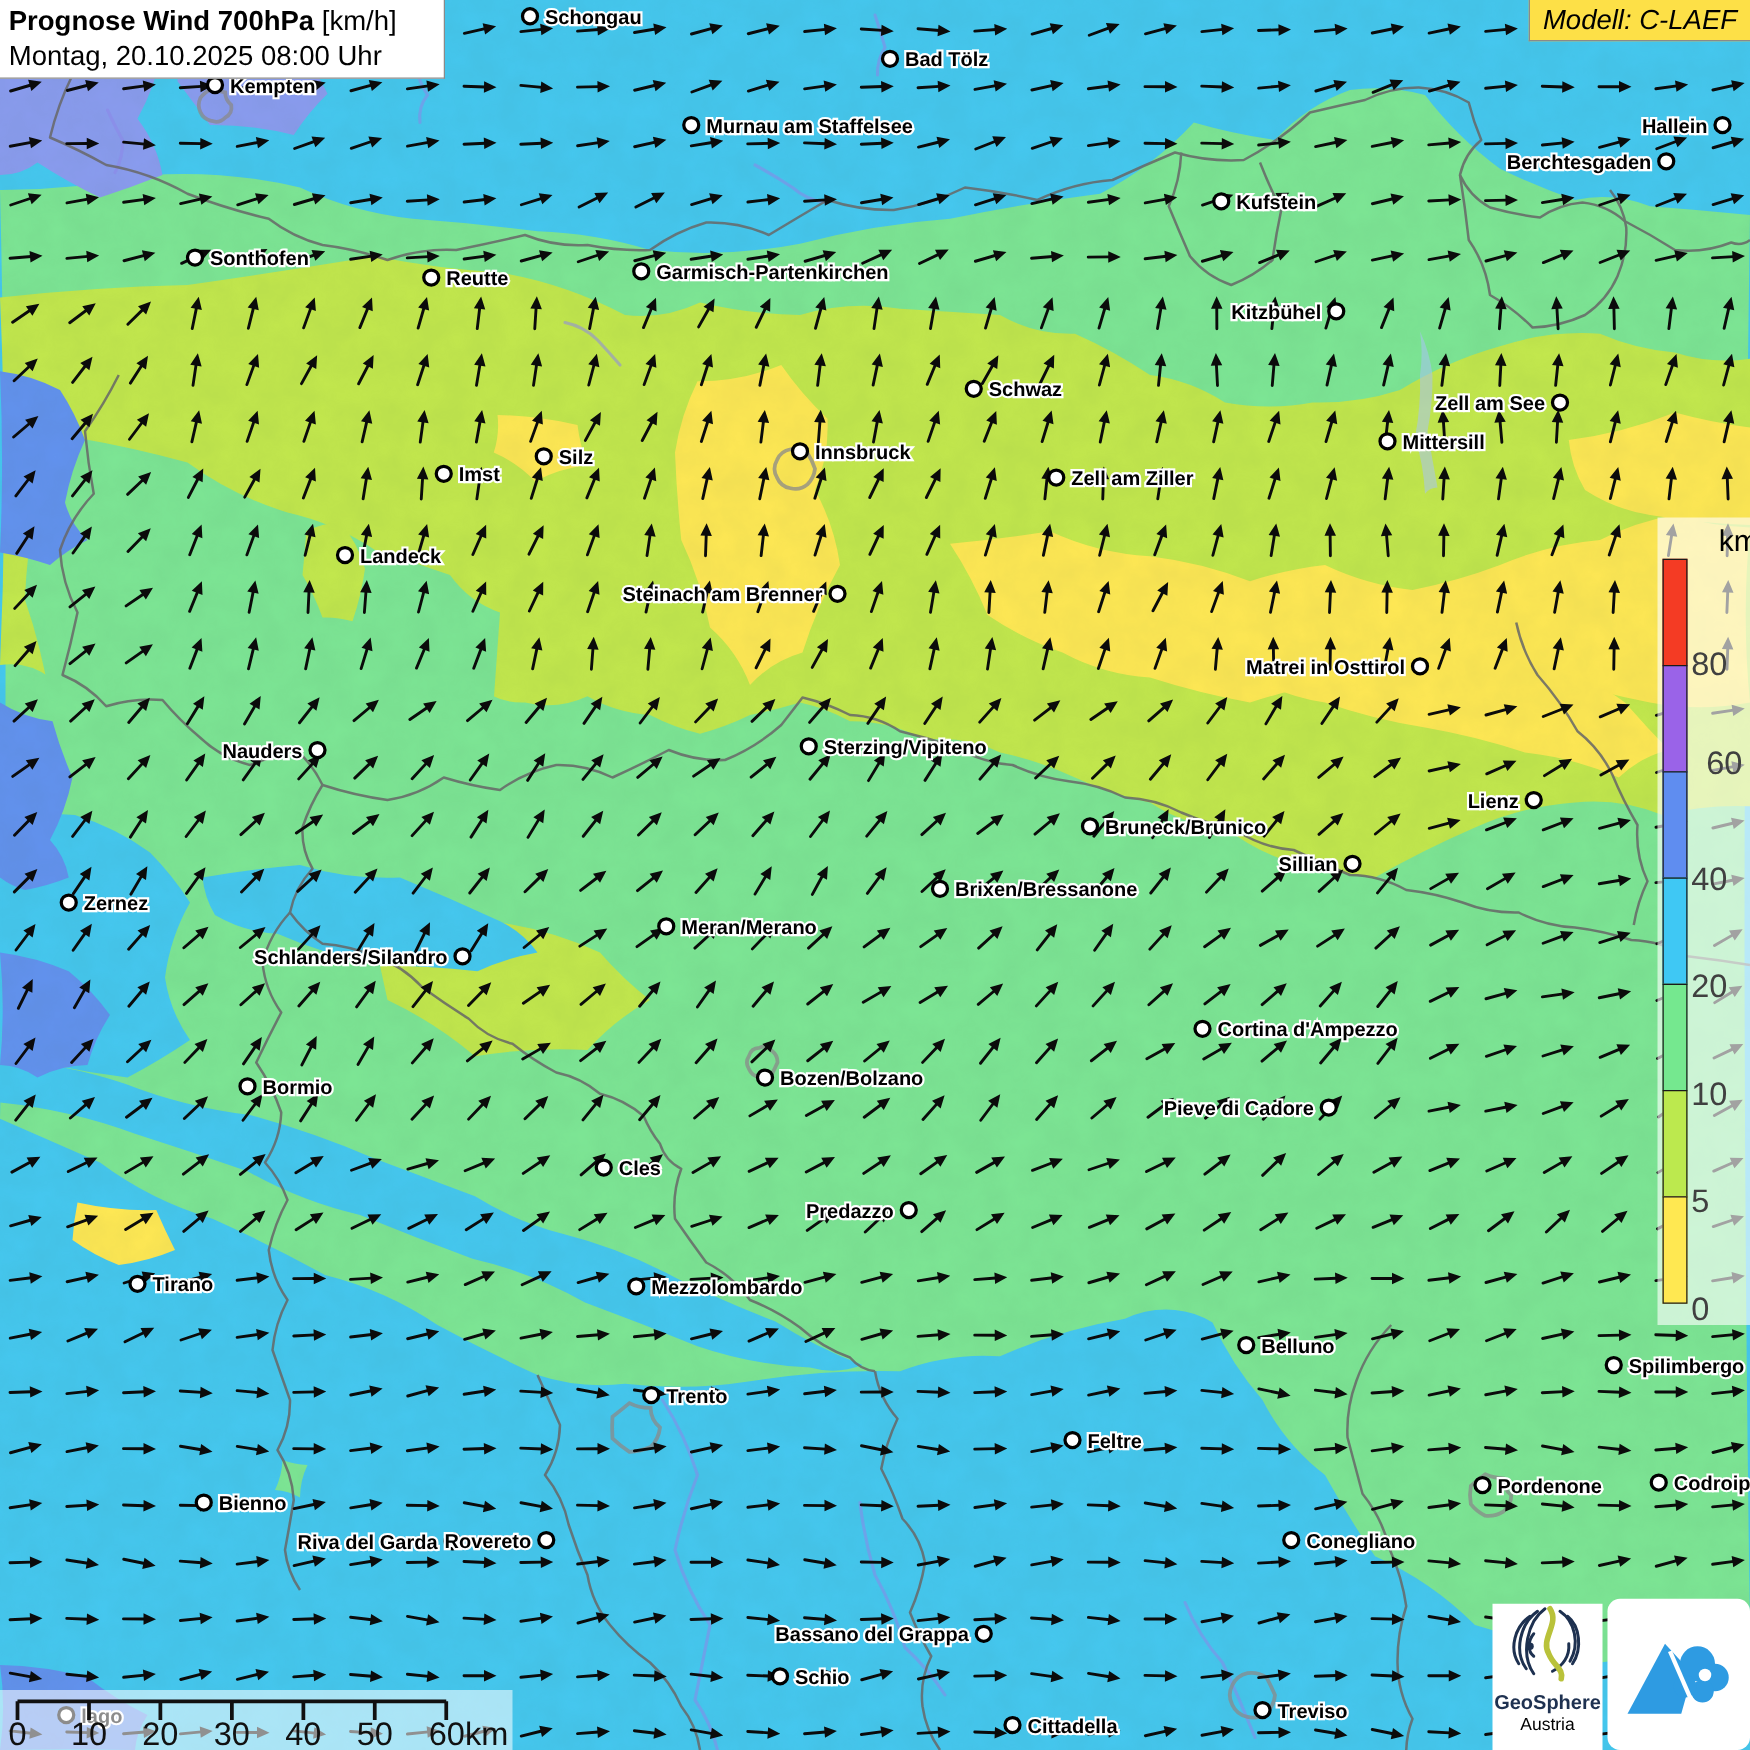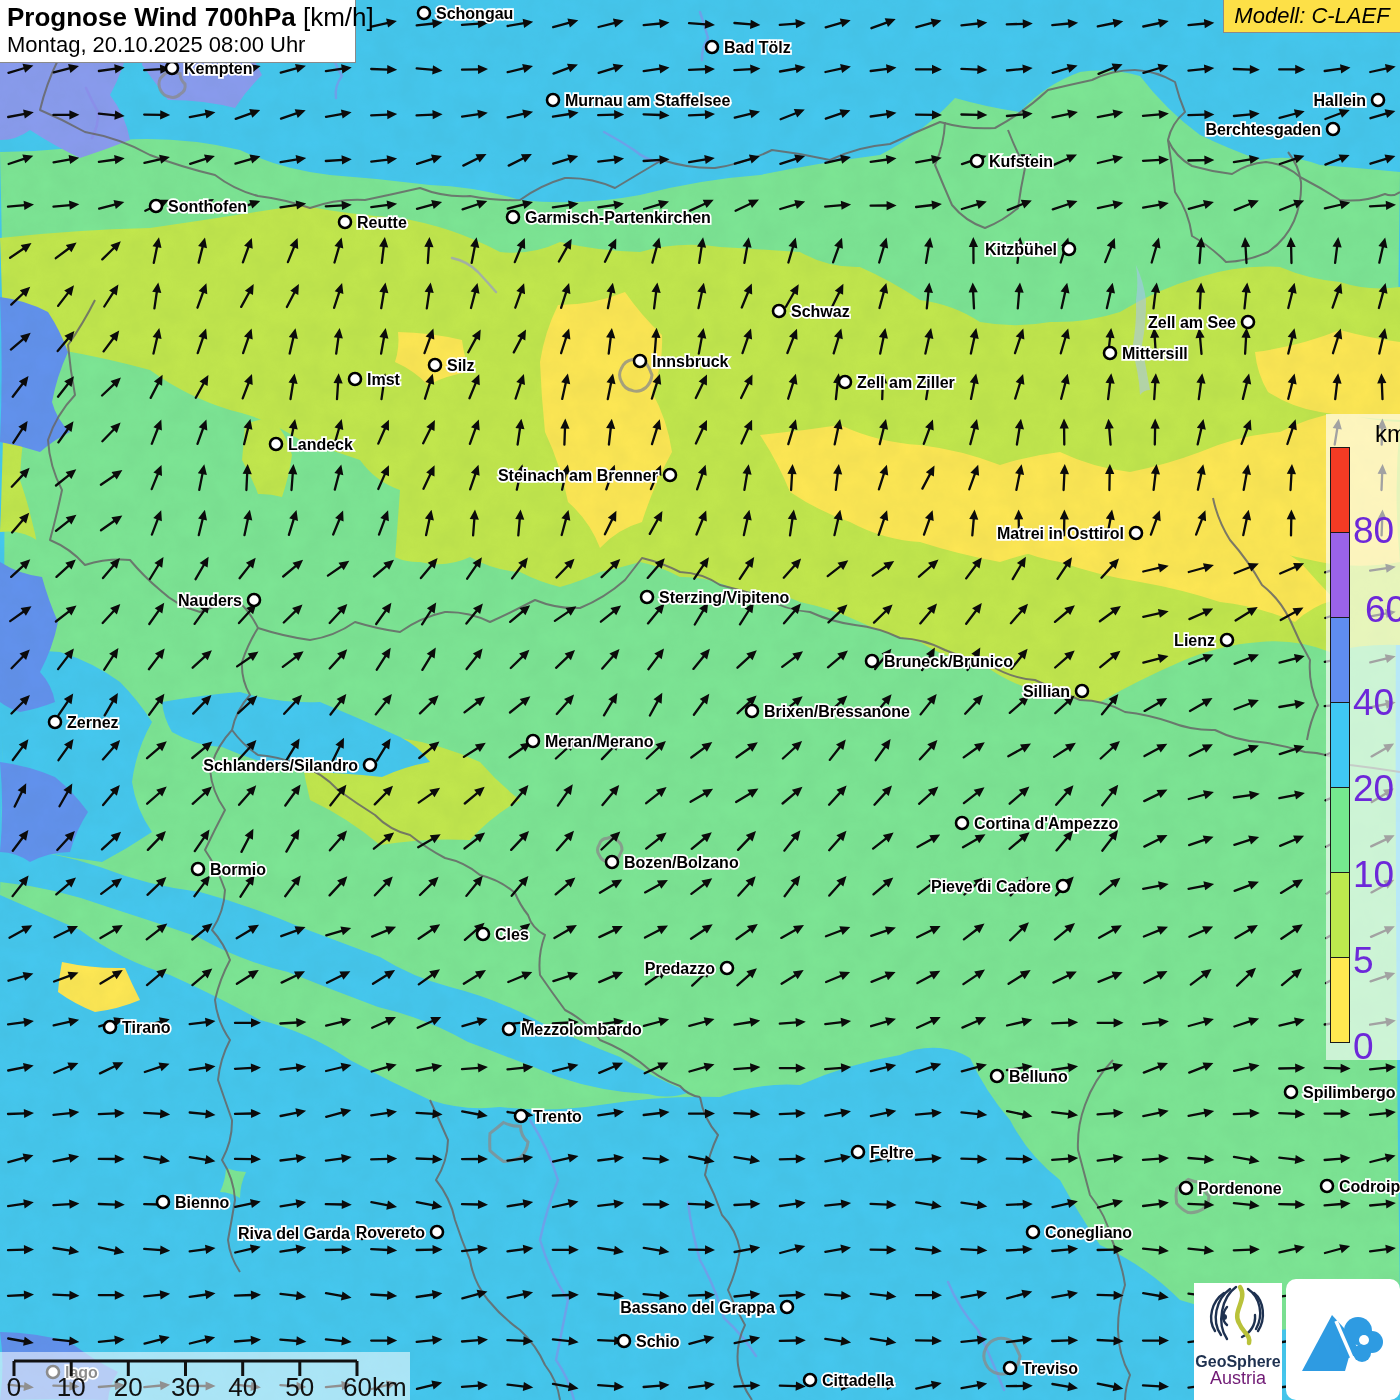--- a/index.html
+++ b/index.html
@@ -4,42 +4,42 @@
 <style>
   html,body{margin:0;padding:0;background:#dfe3e6;}
   #stage{position:relative;width:1400px;height:1400px;overflow:hidden;
          font-family:"Liberation Sans",sans-serif;background:#45c8f0;}
   #map-svg{position:absolute;left:0;top:0;}
   .ovl{position:absolute;box-sizing:border-box;}
   
   #titlebox{left:0;top:0;width:356px;height:63px;background:#ffffff;
             border-right:1px solid #8a8a8a;border-bottom:1px solid #8a8a8a;
             padding:3px 0 0 7px;color:#000;}
-  .title-line{font-size:26px;font-weight:bold;line-height:28px;white-space:nowrap;}
+  .title-line{font-size:22px;font-weight:bold;line-height:28px;white-space:nowrap;}
   .title-unit{font-weight:normal;}
   .subtitle{font-size:22px;line-height:28px;white-space:nowrap;}
   
   #modelbox{left:1223px;top:0;width:177px;height:33px;background:#fde047;
             border-left:1px solid #8a8a8a;border-bottom:1px solid #8a8a8a;
             font-size:22px;font-style:italic;display:flex;align-items:center;
             justify-content:center;color:#000;}
   
   #legend{left:1326px;top:414px;width:74px;height:646px;background:rgba(255,255,255,0.62);}
   #legend .ltitle{position:absolute;top:6px;left:9px;font-size:24px;color:#000;padding-left:40px;}
   #legend .bar{position:absolute;left:4px;top:33px;width:20px;}
   #legend .seg{width:20px;height:86px;border:1px solid #1a1a1a;box-sizing:border-box;}
   #legend .seg + .seg{margin-top:-1px;}
-  #legend .lab{position:absolute;left:27px;font-size:37px;color:#6d28d9;transform:translateY(-55%);}
+  #legend .lab{position:absolute;left:27px;font-size:26px;color:#404040;transform:translateY(-55%);}
   
   #scalebar{left:0;top:1352px;width:410px;height:48px;background:rgba(255,255,255,0.55);}
   
   #geosphere-card{left:1194px;top:1283px;width:88px;height:117px;background:#ffffff;
                   text-align:center;}
   #geosphere-card .org{font-size:16px;font-weight:bold;color:#1e3150;line-height:17px;margin-top:2px;}
-  #geosphere-card .country{font-size:18px;color:#701a75;line-height:16px;}
+  #geosphere-card .country{font-size:14px;color:#000000;line-height:16px;}
   #partner-card{left:1286px;top:1279px;width:114px;height:121px;background:#ffffff;border-radius:10px;}
 </style>
 </head>
 <body>
 
 <div id="stage">
   <svg id="map-svg" width="1400" height="1400" viewBox="0 0 1400 1400">
       <defs>
         <filter id="terrain" x="0" y="0" width="100%" height="100%">
           <feTurbulence type="fractalNoise" baseFrequency="0.04" numOctaves="4" seed="11"></feTurbulence>

